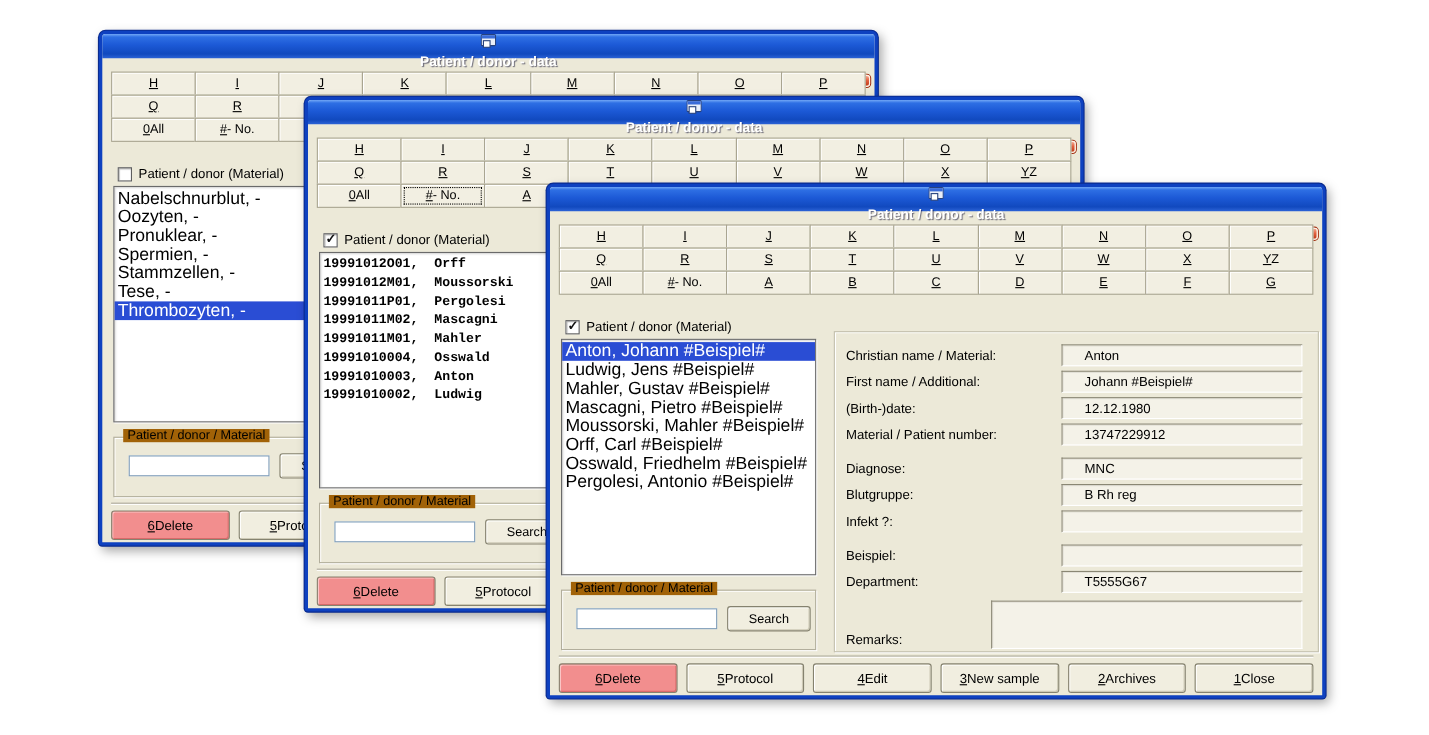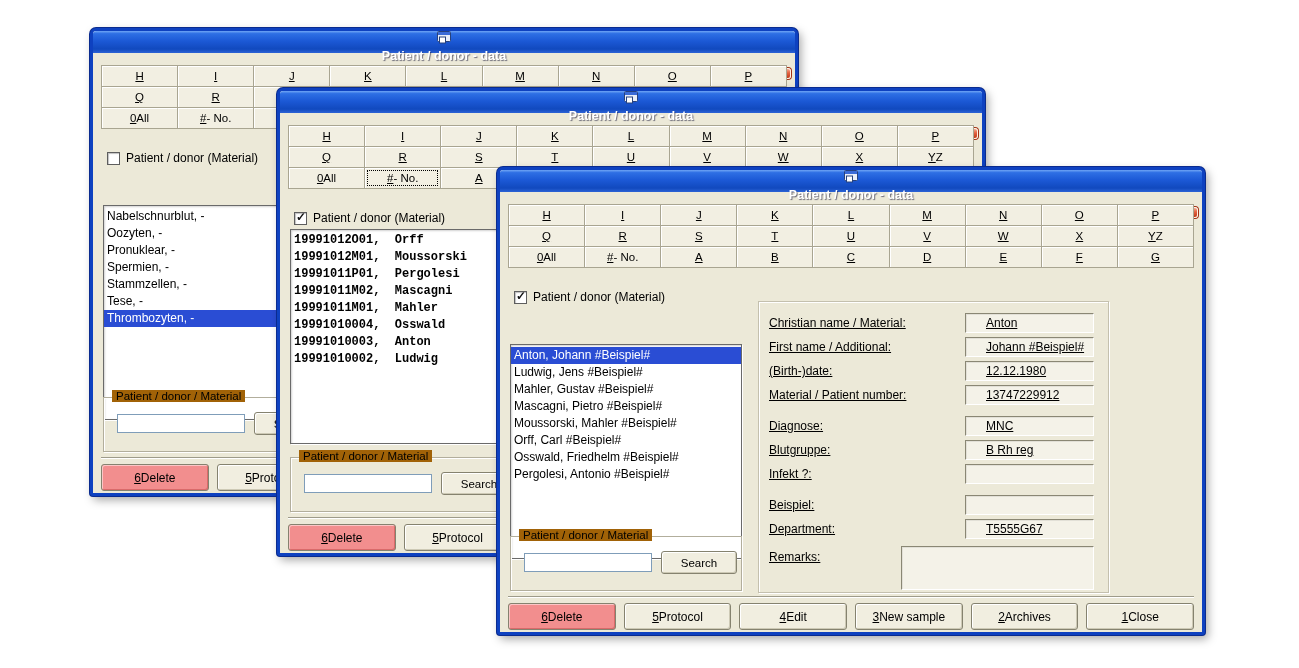--- a/index.html
+++ b/index.html
@@ -39,50 +39,50 @@
   
   .cbrow{position:absolute;left:14px;top:120px;display:flex;align-items:center;gap:6px;font-size:12px;}
   .cbox{width:13px;height:13px;box-sizing:border-box;background:#fff;border:1px solid #5E5E5E;
         box-shadow:inset 1px 1px 1px rgba(0,0,0,.25);position:relative;}
   .cbox.checked::after{content:"✓";position:absolute;left:1px;top:-2px;font-size:12px;font-weight:bold;color:#111;line-height:13px;}
 
   
   .listbox{position:absolute;left:10px;top:138px;width:232px;height:215px;box-sizing:border-box;
            background:#fff;border:1px solid #6A6A6A;box-shadow:inset 1px 1px 2px rgba(0,0,0,.18),1px 1px 0 #fff;
            overflow:hidden;padding-top:2px;}
-  .listbox.sans{font-size:12px;margin-top:36px;}
+  .listbox.sans{font-size:16px;}
   .listbox.mono{font-family:"Liberation Mono","DejaVu Sans Mono",monospace;font-weight:bold;
                 font-size:12px;white-space:pre;}
   .list-item{height:17px;line-height:17px;padding:0 3px;}
   .list-item.selected{background:#2A4DD4;color:#fff;}
 
   
   .group{position:absolute;left:10px;top:366px;width:232px;height:55px;box-sizing:border-box;
          border:1px solid #B2AE9C;box-shadow:inset 1px 1px 0 #fff,1px 1px 0 #fff;}
   .group-label{position:absolute;top:-8px;left:8px;background:#a16207;padding:0 4px;font-size:11.5px;white-space:nowrap;}
   .search-input{position:absolute;left:13px;top:16px;width:128px;height:19px;box-sizing:border-box;
                 border:1px solid #7F9DB9;background:#fff;padding:0 3px;
                 font-family:"Liberation Sans",sans-serif;font-size:12px;}
   .btn{background:#F1EEE0;border:1px solid #85826F;border-radius:3px;
        box-shadow:inset 1px 1px 0 #FFFFFF,inset -1px -1px 0 #CDC9B5;
        font-family:"Liberation Sans",sans-serif;font-size:11.5px;color:#000;
        display:flex;align-items:center;justify-content:center;cursor:default;padding:0;}
   .search-btn{position:absolute;left:150px;top:14px;width:76px;height:23px;}
 
   
-  .form-panel{position:absolute;left:258px;top:131px;width:351px;height:292px;box-sizing:border-box;
-              border:1px solid #C4C0AE;box-shadow:inset 1px 1px 0 #fff,1px 1px 0 #fff;padding-top:9px;text-decoration:underline;}
+  .form-panel{position:absolute;left:258px;top:131px;width:441px;height:292px;box-sizing:border-box;
+              border:1px solid #C4C0AE;box-shadow:inset 1px 1px 0 #fff,1px 1px 0 #fff;padding-top:9px;}
   .frow{display:flex;align-items:center;height:24px;margin:0 14px 0 10px;}
   .frow.gap{margin-top:7px;}
   .flabel{flex:none;width:196px;font-size:12px;}
   .fvalue{flex:1;height:18px;line-height:18px;box-sizing:content-box;background:#F4F2E8;
           border:1px solid;border-color:#8A8774 #FFFFFF #FFFFFF #8A8774;
           box-shadow:inset 1px 1px 0 rgba(0,0,0,.07);font-size:12px;padding:0 20px;overflow:hidden;white-space:nowrap;}
   .frow.remarks{height:48px;align-items:flex-start;margin-top:5px;}
-  .frow.remarks .flabel{width:132px;padding-top:4px;}
+  .frow.remarks .flabel{width:132px;padding-top:4px;margin-top:24px;}
   .frow.remarks .fvalue{height:42px;line-height:15px;}
 
   
   .sep{position:absolute;left:8px;right:8px;top:426px;height:0;
        border-top:1px solid #9E9B8A;border-bottom:1px solid #FFFFFF;}
   .actions{position:absolute;left:8px;right:8px;top:433px;height:27px;display:flex;gap:8px;}
   .actions .btn{flex:1;height:27px;font-size:12px;}
   .btn.danger{background:#F28E8E;box-shadow:inset 1px 1px 0 #FBC6C6,inset -1px -1px 0 #D96A6A;}
 </style>
 </head>

